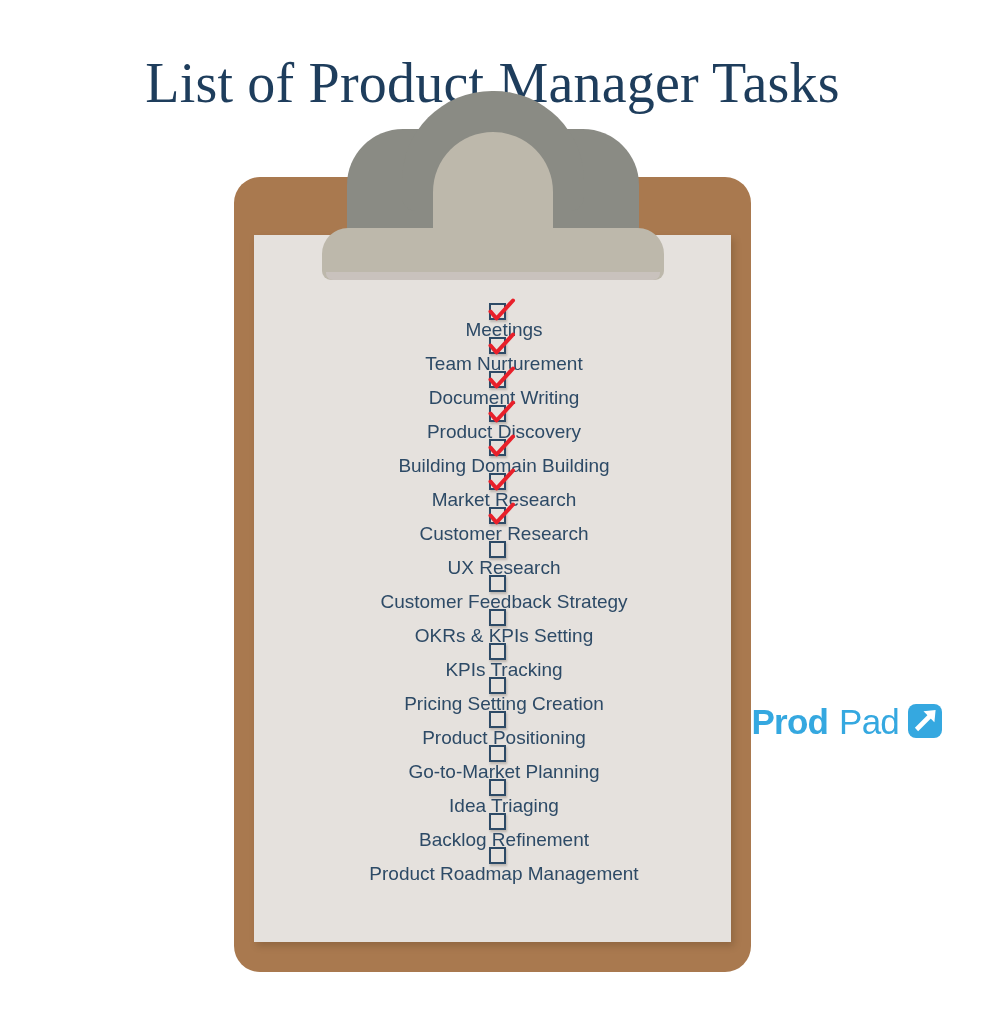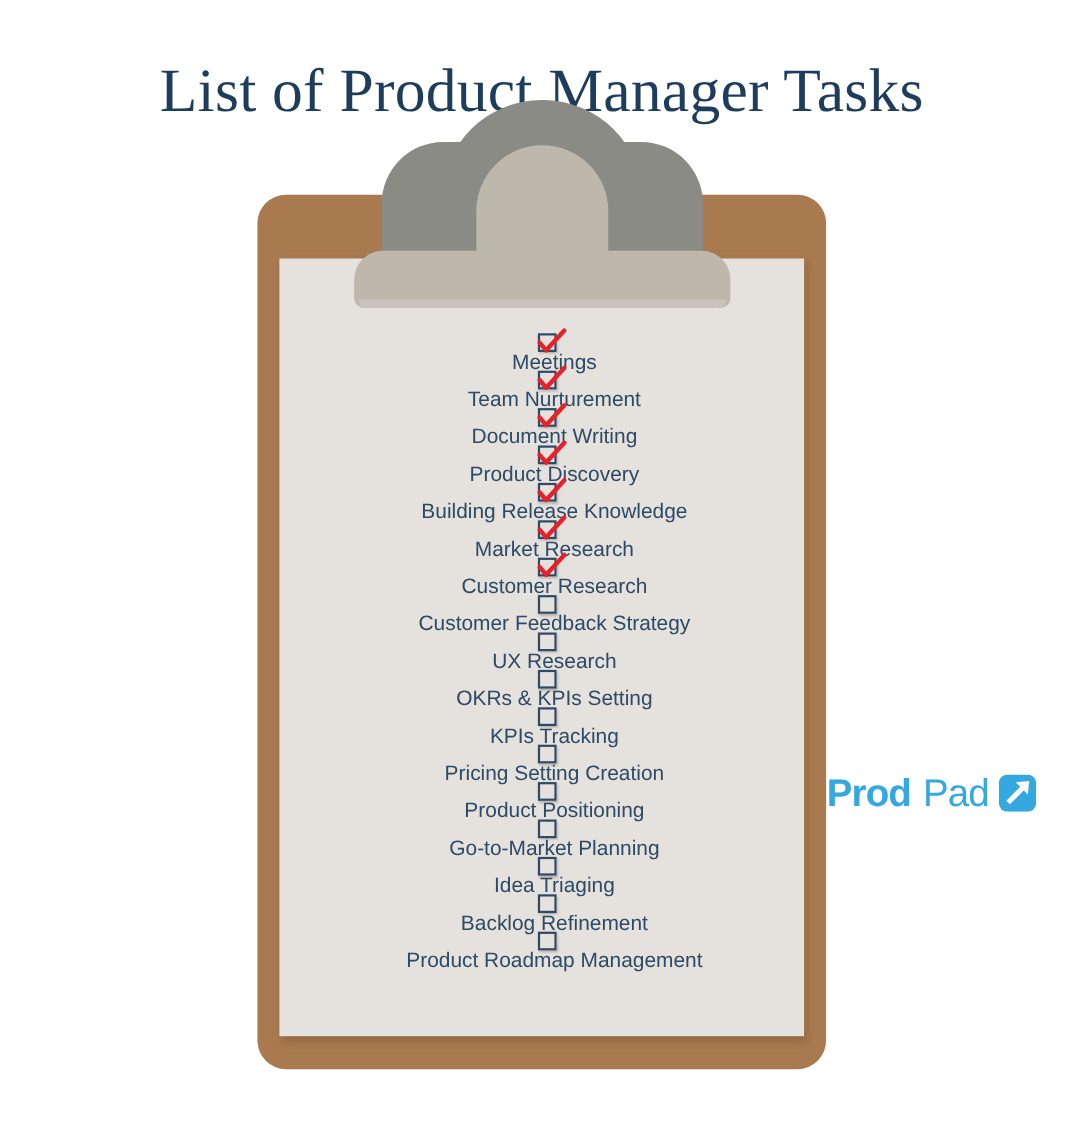--- a/index.html
+++ b/index.html
@@ -217,45 +217,45 @@
           </svg>
         </span>
         <span class="task-label">Product Discovery</span>
       </div>
       <div class="task-row">
         <span class="checkbox">
           <svg class="tick" viewBox="0 0 30 30" width="30" height="30">
             <path d="M4.5 18.5 L10.5 25.5 L27 7.5" fill="none" stroke="#e8202a" stroke-width="4" stroke-linecap="round" stroke-linejoin="round"></path>
           </svg>
         </span>
-        <span class="task-label">Building Release Knowledge</span>
+        <span class="task-label">Building Domain Building</span>
       </div>
       <div class="task-row">
         <span class="checkbox">
           <svg class="tick" viewBox="0 0 30 30" width="30" height="30">
             <path d="M4.5 18.5 L10.5 25.5 L27 7.5" fill="none" stroke="#e8202a" stroke-width="4" stroke-linecap="round" stroke-linejoin="round"></path>
           </svg>
         </span>
         <span class="task-label">Market Research</span>
       </div>
       <div class="task-row">
         <span class="checkbox">
           <svg class="tick" viewBox="0 0 30 30" width="30" height="30">
             <path d="M4.5 18.5 L10.5 25.5 L27 7.5" fill="none" stroke="#e8202a" stroke-width="4" stroke-linecap="round" stroke-linejoin="round"></path>
           </svg>
         </span>
         <span class="task-label">Customer Research</span>
       </div>
       <div class="task-row">
         <span class="checkbox"></span>
+        <span class="task-label">UX Research</span>
+      </div>
+      <div class="task-row">
+        <span class="checkbox"></span>
         <span class="task-label">Customer Feedback Strategy</span>
-      </div>
-      <div class="task-row">
-        <span class="checkbox"></span>
-        <span class="task-label">UX Research</span>
       </div>
       <div class="task-row">
         <span class="checkbox"></span>
         <span class="task-label">OKRs &amp; KPIs Setting</span>
       </div>
       <div class="task-row">
         <span class="checkbox"></span>
         <span class="task-label">KPIs Tracking</span>
       </div>
       <div class="task-row">

